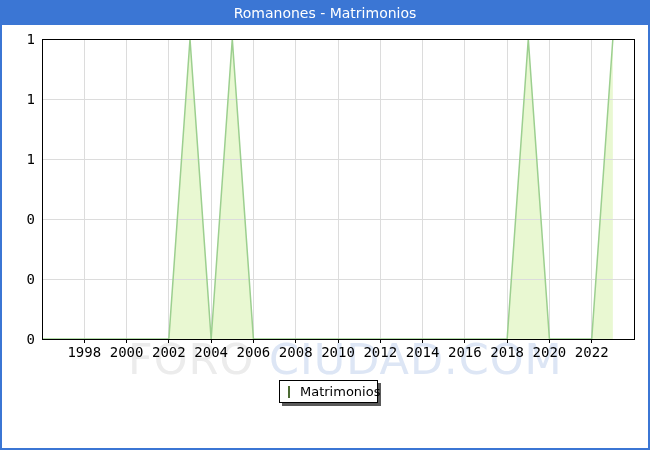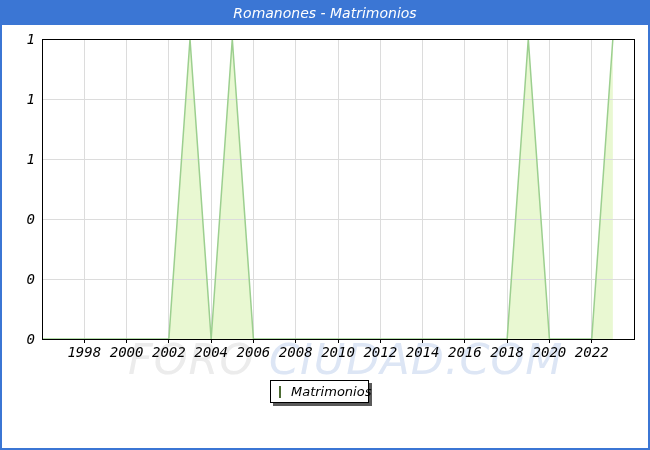--- a/index.html
+++ b/index.html
@@ -5,37 +5,37 @@
   :root{
     --titlebar-bg:#3b76d4; --titlebar-text:#ffffff; --frame-border:#3b76d4;
     --plot-frame:#000000; --grid:#dcdcdc; --area-fill:#e9f8d2; --area-stroke:#9ccf8f;
     --legend-swatch-fill:#c6e99b; --legend-swatch-border:#4c6b33;
     --watermark-gray:#ececec; --watermark-blue:#dde6f5; --text:#000000;
   }
   html,body{margin:0;padding:0;background:#fff;}
   .frame{
     position:relative;width:650px;height:450px;box-sizing:border-box;
     border:2px solid var(--frame-border);background:#fff;overflow:hidden;
-    font-family:"DejaVu Sans",sans-serif;color:var(--text);font-style:italic;
+    font-family:"DejaVu Sans",sans-serif;color:var(--text);
   }
   .titlebar{
     position:absolute;left:0;top:0;right:0;height:23px;
     background:var(--titlebar-bg);color:var(--titlebar-text);
     font-size:14px;line-height:23px;text-align:center;z-index:2;
   }
   .watermark{
     position:absolute;left:126px;top:332px;z-index:0;
     font-size:43px;white-space:nowrap;letter-spacing:1px;user-select:none;
   }
   .watermark .wm-gray{color:var(--watermark-gray);}
   .watermark .wm-blue{color:var(--watermark-blue);}
   svg.chart{position:absolute;left:0;top:0;z-index:1;}
   svg.chart text{font-family:"DejaVu Sans Mono",monospace;font-size:14px;fill:var(--text);}
   .legend{
-    position:absolute;left:268px;top:378px;width:97px;height:21px;z-index:2;
+    position:absolute;left:277px;top:378px;width:97px;height:21px;z-index:2;
     background:#fff;border:1px solid #000;box-shadow:3px 3px 0 0 #5a5a5a;
     display:flex;align-items:center;font-size:13px;
   }
   .legend .swatch{
     width:10px;height:10px;margin-left:8px;margin-right:10px;
     background:var(--legend-swatch-fill);border:1px solid var(--legend-swatch-border);
   }
   .footer-url{
     position:absolute;right:13px;top:419px;z-index:2;
     font-size:11.5px;color:#000;white-space:nowrap;

